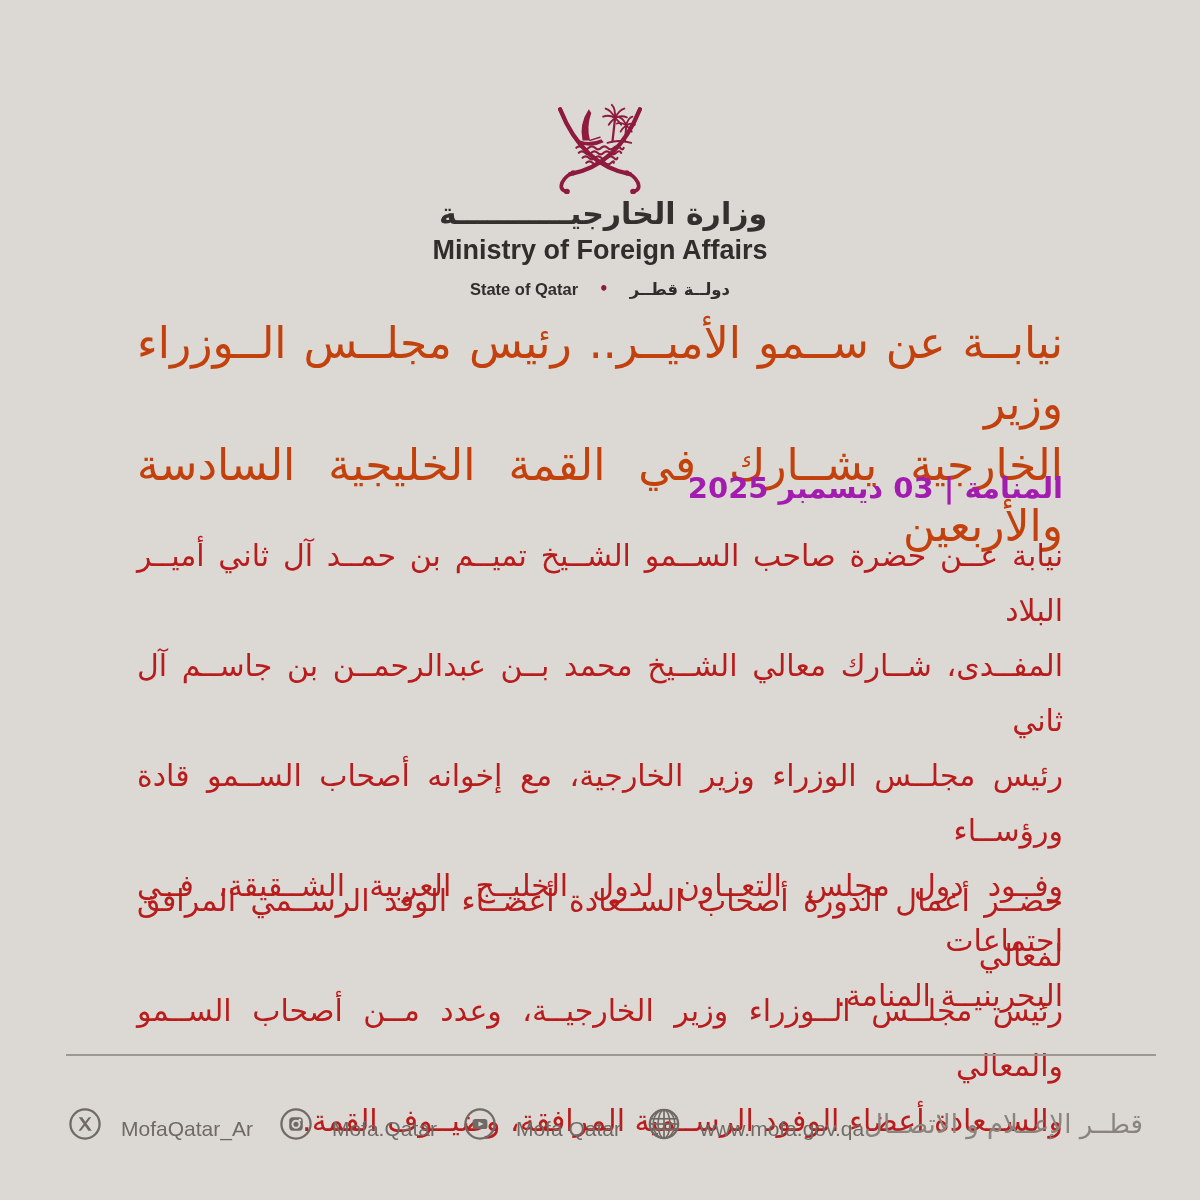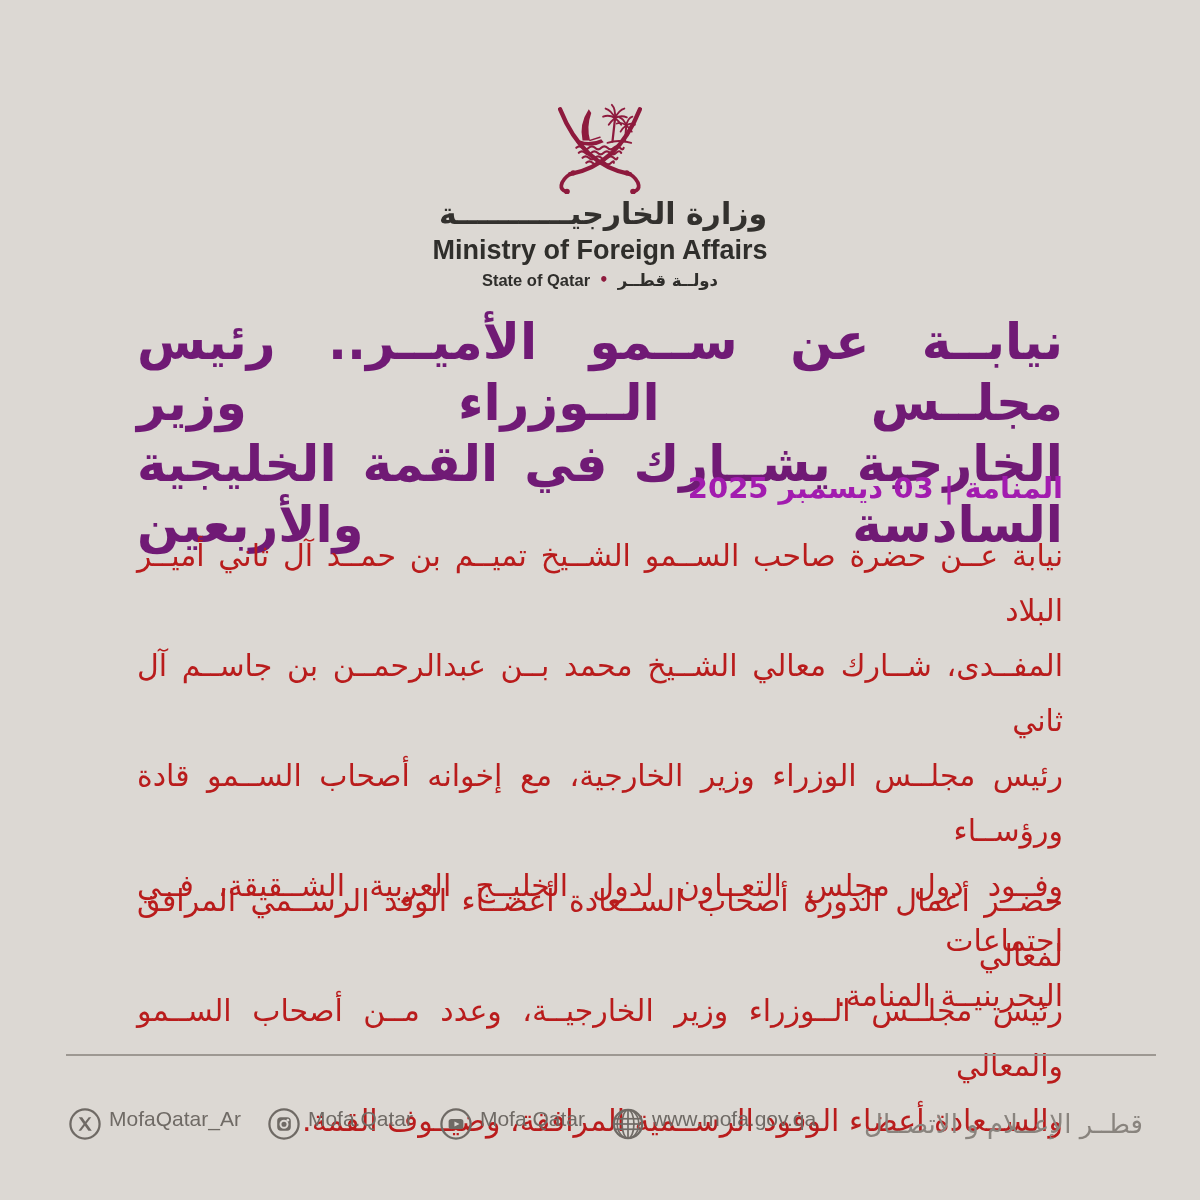--- a/index.html
+++ b/index.html
@@ -17,32 +17,32 @@
   .emblem { display:block; margin:0 auto; width:132px; height:106px; }
   .logo-ar {
     margin-top:2px; font-size:30px; font-weight:bold; color:#33312e;
     direction:rtl; line-height:36px; letter-spacing:0;padding-left:6px;
   }
   .logo-en {
     font-family:"Liberation Sans", sans-serif;
     font-size:27px; font-weight:bold; color:#2f2e2b; line-height:32px; margin-top:2px;
   }
   .logo-state {
-    display:flex; justify-content:center; align-items:center; gap:9px;
-    margin-top:5px; font-size:16.5px; font-weight:bold; color:#2f2e2b;
+    display:flex; justify-content:center; align-items:center; gap:21px;
+    margin-top:14px; font-size:16.5px; font-weight:bold; color:#2f2e2b;
   }
   .logo-state .en { font-family:"Liberation Sans", sans-serif; }
   .logo-state .dot { color:#8e1a3d; font-size:15px; line-height:1; }
   .logo-state .ar { direction:rtl; }
 
   
   .headline { position:absolute; top:312px; left:137px; width:926px; }
   .headline .hl-line {
     direction:rtl; text-align:justify; text-align-last:justify;
-    font-size:50px; font-weight:bold; color:#701a75; line-height:61px;
+    font-size:44px; font-weight:normal; color:#c2410c; line-height:61px;
     white-space:normal;
   }
 
   
   .dateline {
     position:absolute; top:463px; left:137px; width:926px;
     direction:rtl; text-align:right; font-size:29px; color:#a21caf;
     line-height:50px; font-weight:bold;
   }
 
@@ -55,21 +55,21 @@
     font-size:30px; color:#b91c1c; line-height:55px;
   }
   .body-text .b-line.line-end { text-align-last:right; }
 
   
   .divider { position:absolute; top:1054px; left:66px; width:1090px; height:2px; background:#9d9892; }
 
   
   .footer { position:absolute; top:1103px; left:66px; width:1068px; height:42px; }
   .social-row { position:absolute; left:2px; top:0; height:42px; display:flex; align-items:center; gap:26px; }
-  .social-item { display:flex; align-items:flex-start; gap:7px; cursor:pointer; }
+  .social-item { display:flex; align-items:flex-end; gap:19px; cursor:pointer; }
   .social-item svg { width:34px; height:34px; display:block; }
   .social-handle {
     font-family:"Liberation Sans", sans-serif;
     font-size:21px; color:#6f6a65; white-space:nowrap;
   }
   .dept {
     position:absolute; right:-9px; top:0; height:42px; line-height:42px;
     direction:rtl; font-size:26px; color:#89847e; white-space:nowrap;
   }
 </style>

